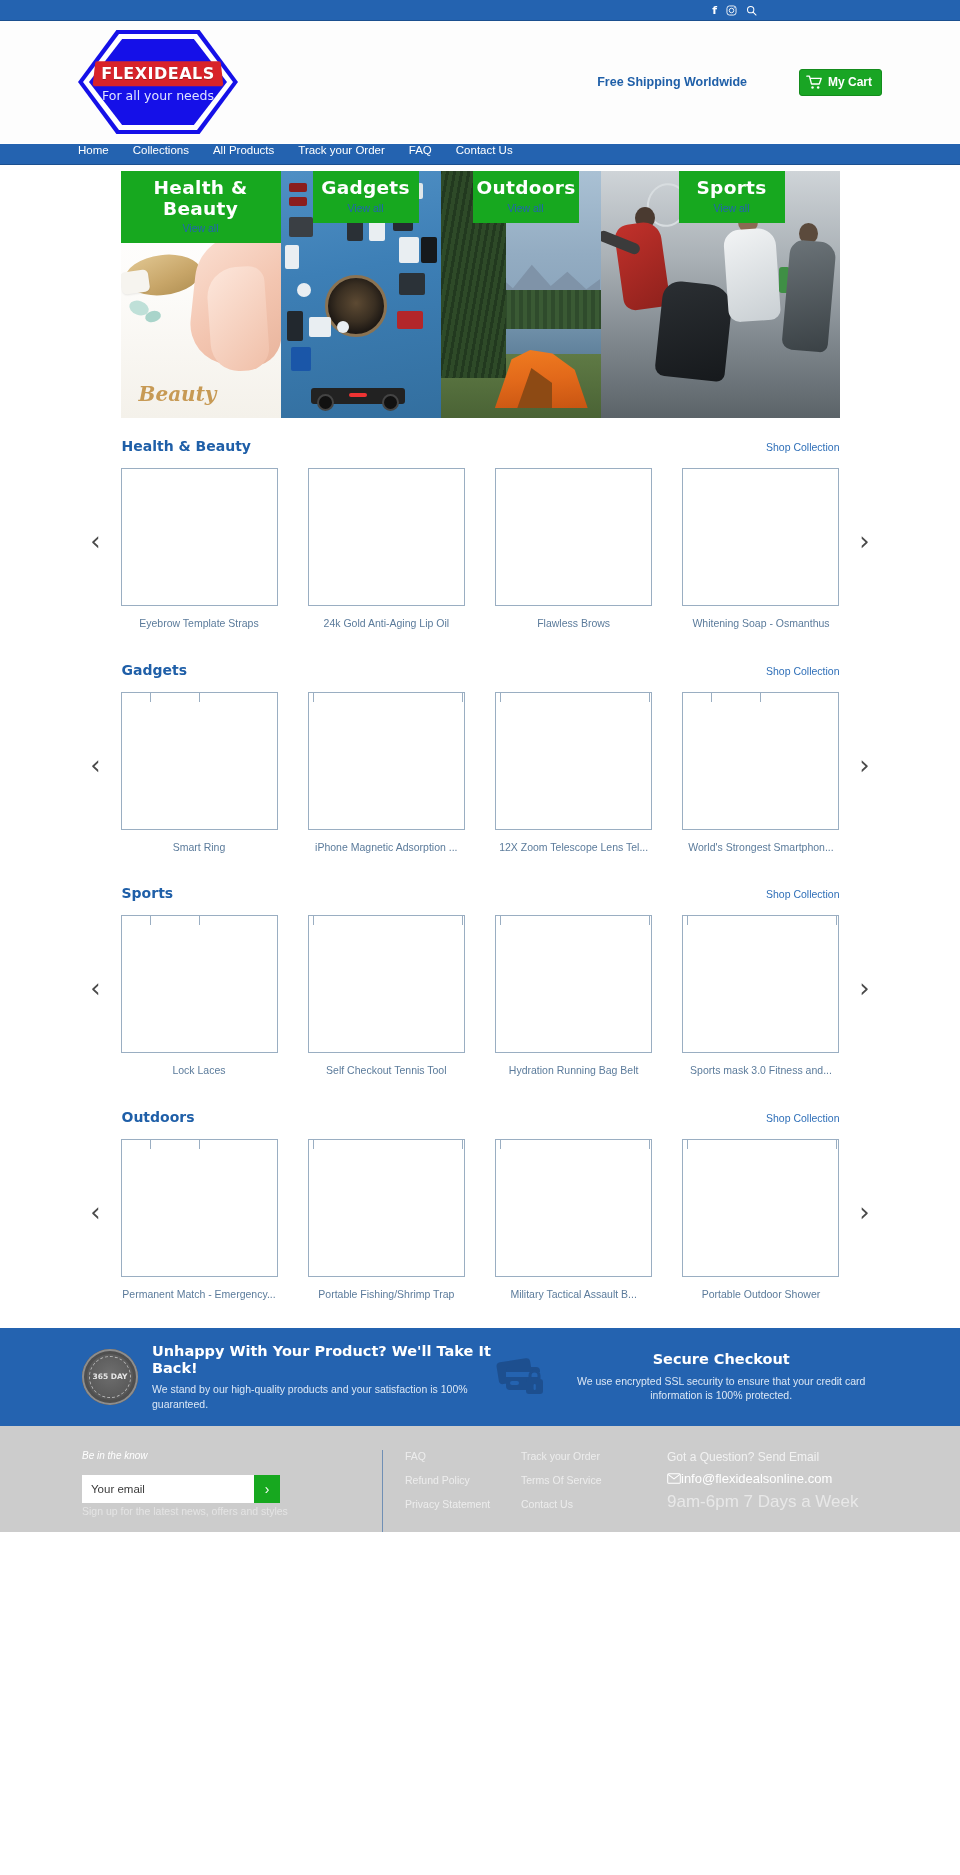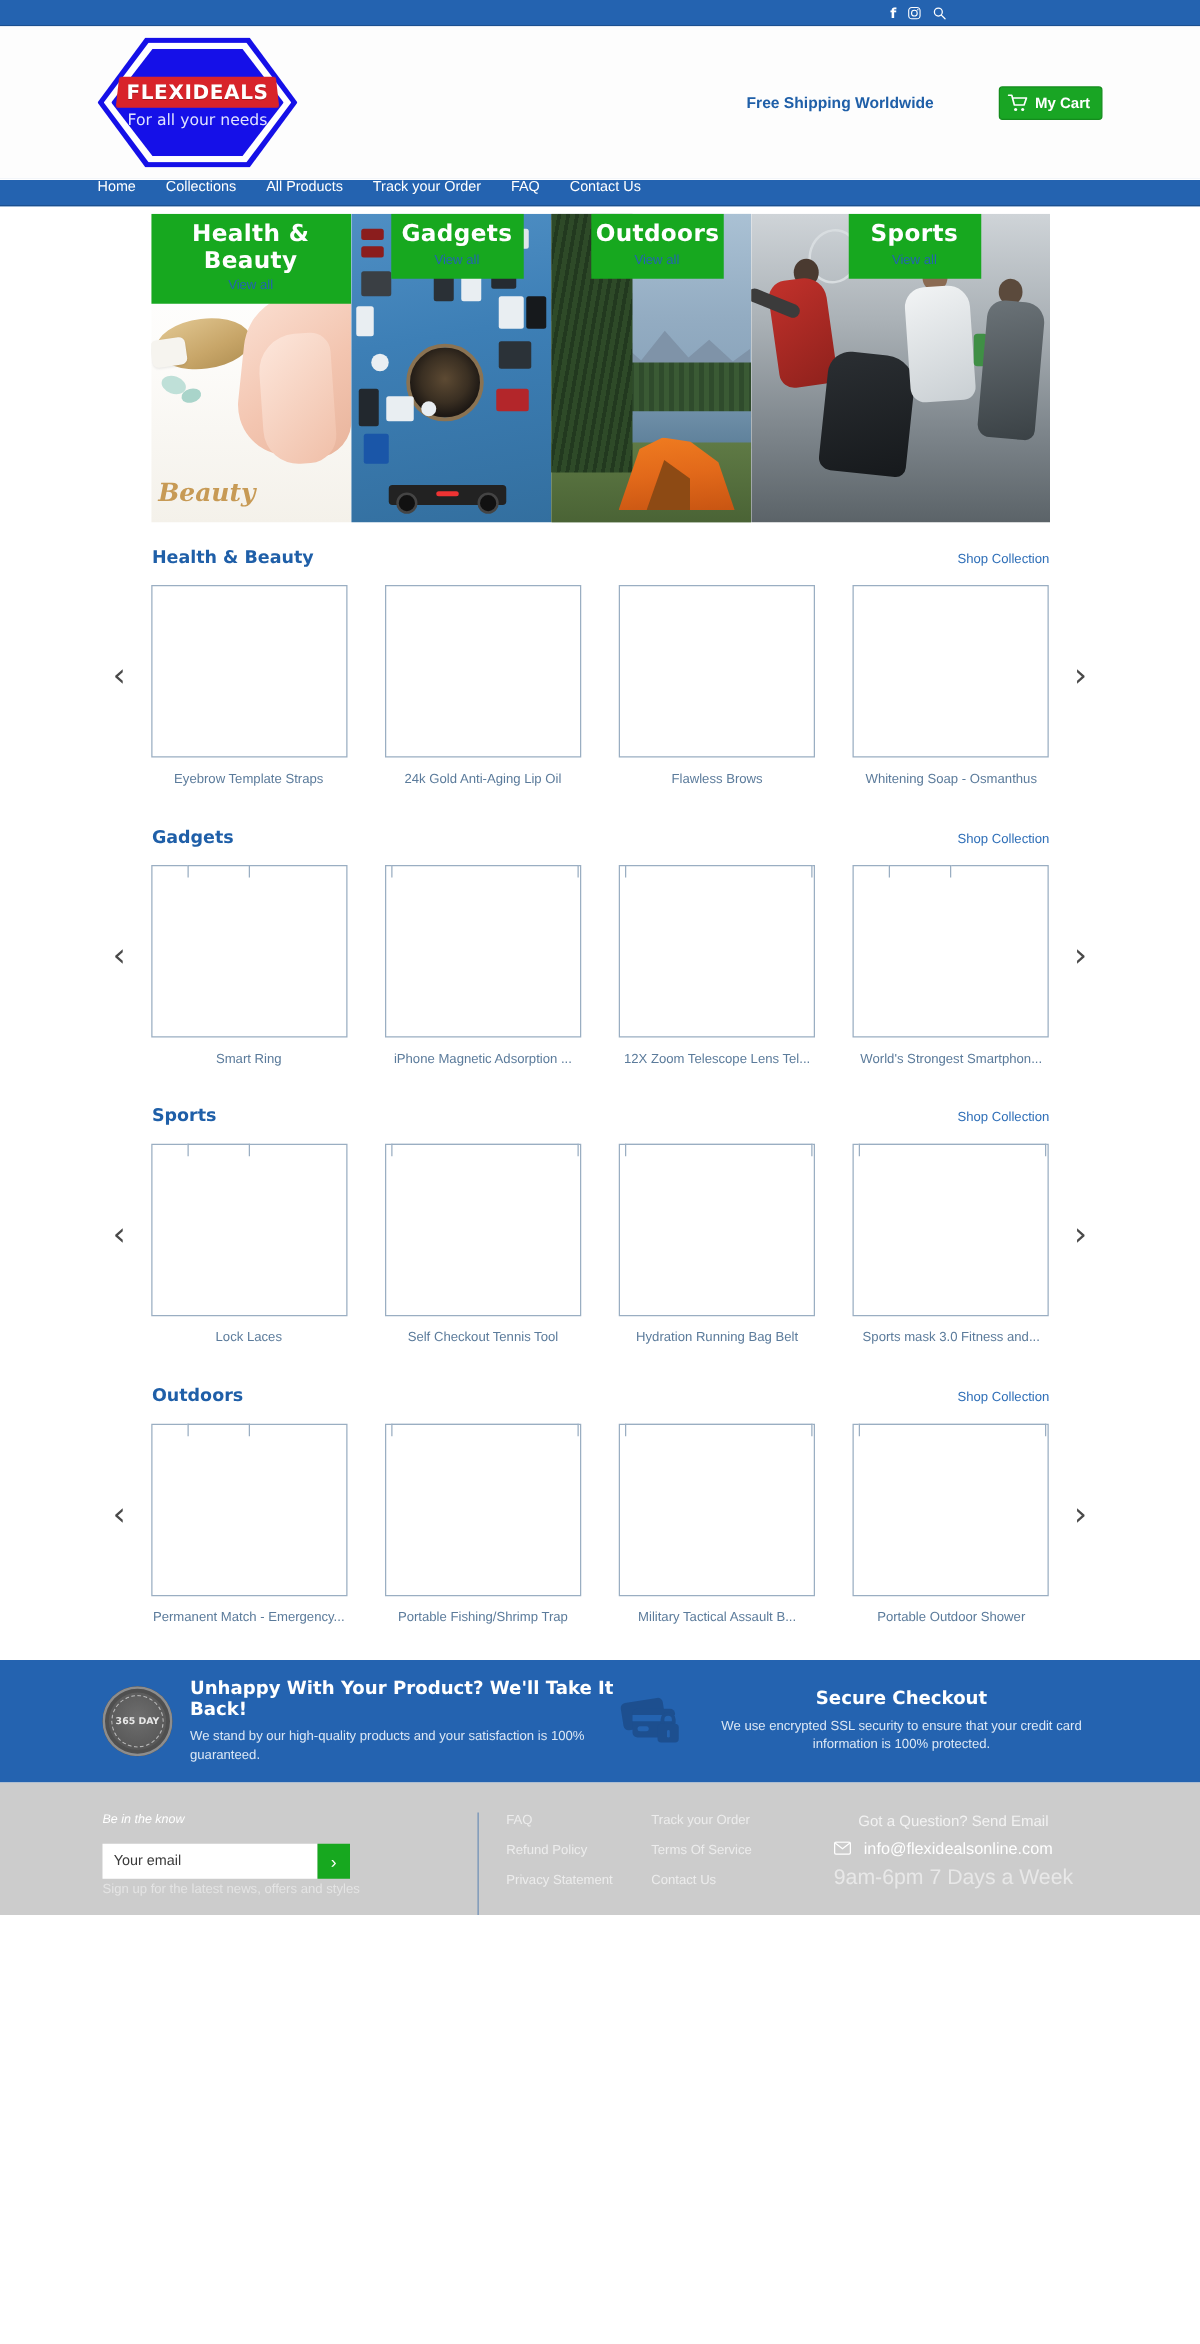--- a/index.html
+++ b/index.html
@@ -157,21 +157,21 @@
     position:absolute; right:-4px; top:64px; width:92px; height:130px;
     background: linear-gradient(135deg,#fbe0d3 0%,#f3c5b0 55%,#e8b49c 100%);
     border-radius: 46px 20px 30px 40px; transform: rotate(6deg);
   }
   .beauty-hand2 {
     position:absolute; right:14px; top:96px; width:58px; height:104px;
     background: linear-gradient(135deg,#fde7dc,#f0bfa8);
     border-radius: 30px 16px 22px 28px; transform: rotate(-4deg);
   }
   .beauty-word {
-    position:absolute; left:6px; bottom:12px; z-index:2;
+    position:absolute; left:18px; bottom:12px; z-index:2;
     color:#c79a55; font-size:20px; font-style:italic; font-weight:bold;
     font-family:"DejaVu Serif", serif;
   }
 
   
   .bg-gadgets { background: linear-gradient(170deg,#4f8fc4 0%,#3d7fb6 40%,#336f9f 100%); }
   .gq { position:absolute; background:#26313a; border-radius:2px; }
   .gq.light { background:#e9eef2; }
   .gq.round { border-radius:50%; }
   .roomba {
@@ -382,27 +382,27 @@
   }
   .f-links {
     display:flex; gap: 0px; padding-left: 22px;
     border-left: 1px solid #6f8fb5;
   }
   .f-col { width: 116px; }
   .f-col a {
     display:block; color:#ededed; font-size:10.5px;
     text-decoration:none; margin-bottom: 12px; white-space:nowrap;
   }
-  .f-contact { padding-left: 30px; text-align: center; }
+  .f-contact { padding-left: 30px; }
   .f-contact-title {
     color:#f2f2f2; font-size:12px; margin-bottom: 7px;
     font-family:"Liberation Sans", sans-serif;
   }
   .f-email {
-    color:#ffffff; font-size:13px; display:flex; align-items:center; gap:10px;
+    color:#ffffff; font-size:13px; display:flex; align-items:center; gap:0;
     margin-bottom: 6px;
   }
   .f-email svg { display:block; }
   .f-hours { color:#e8e8e8; font-size:17px; }
 </style>
 </head>
 <body>
 
 <div class="page">
 

